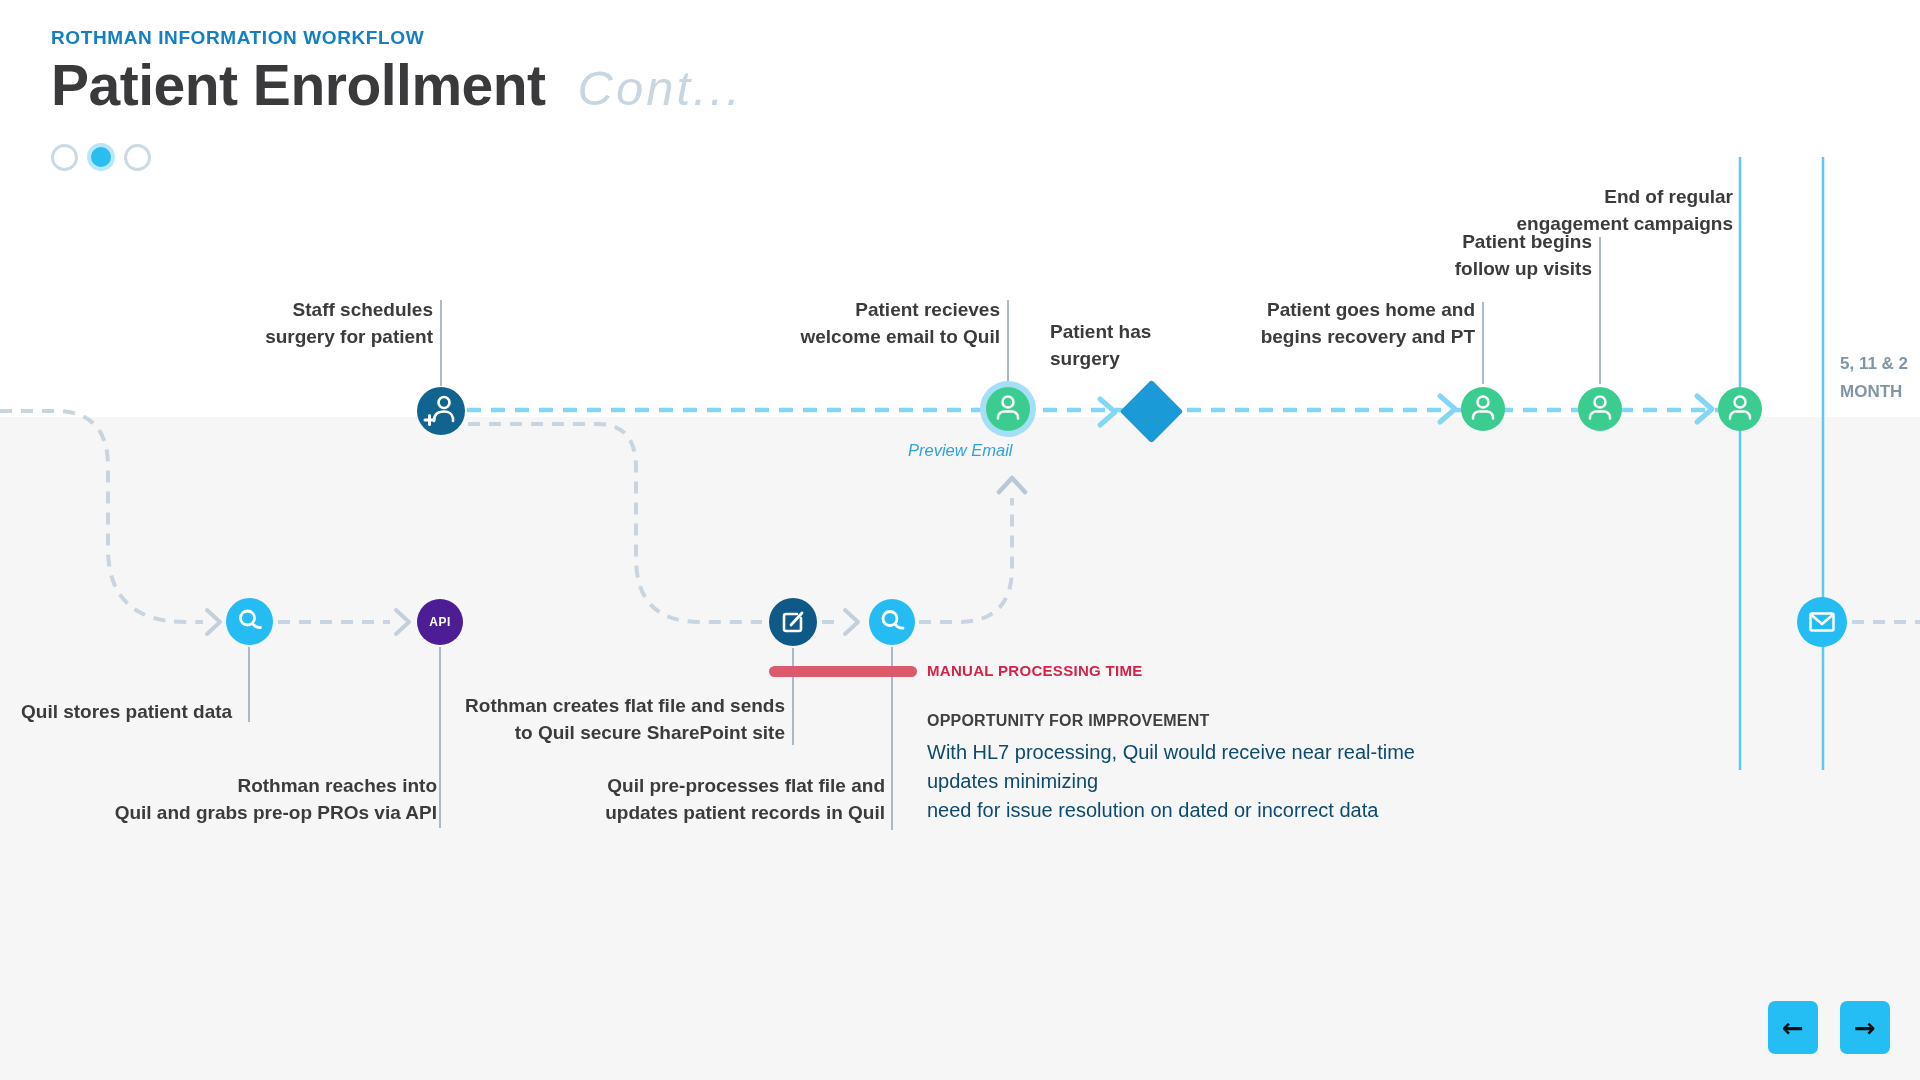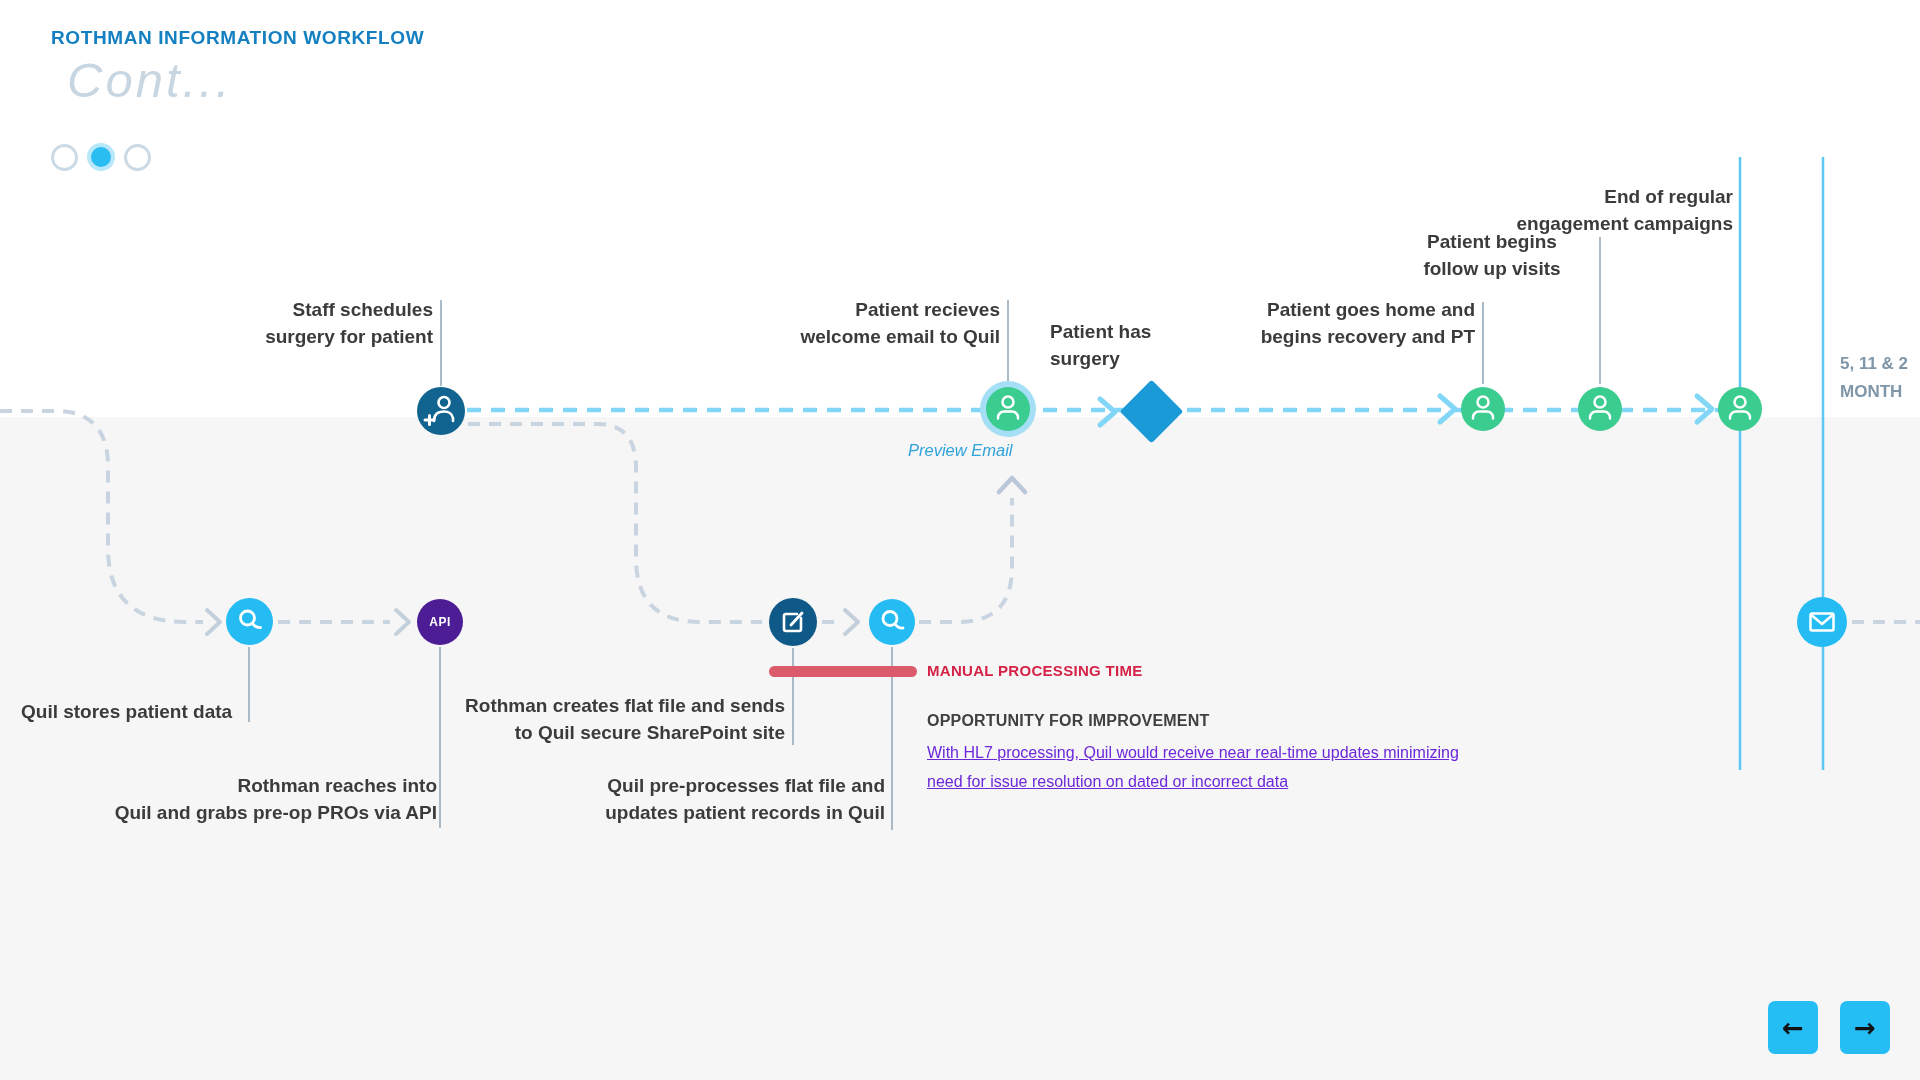--- a/index.html
+++ b/index.html
@@ -3,34 +3,34 @@
 <meta charset="utf-8">
 <style>
   html,body{margin:0;padding:0;}
   body{width:1920px;height:1080px;overflow:hidden;position:relative;background:#ffffff;
        font-family:"Liberation Sans", sans-serif;}
   .bg-lower{position:absolute;left:0;top:417px;width:1920px;height:663px;background:#F6F6F7;z-index:0;}
   .wires{position:absolute;left:0;top:0;z-index:1;}
   .abs{position:absolute;z-index:2;}
   .eyebrow{font-size:19px;font-weight:bold;letter-spacing:.6px;color:#1480C2;}
   .title{font-size:57px;font-weight:bold;color:#3A3A3C;letter-spacing:-.5px;white-space:nowrap;}
-  .title-suffix{font-size:49px;font-style:italic;font-weight:normal;color:#C8D6E2;letter-spacing:3px;margin-left:16px;}
+  .title-suffix{font-size:49px;font-style:italic;font-weight:normal;color:#C8D6E2;letter-spacing:3px;margin-left:32px;}
   .dots{display:flex;gap:9px;align-items:center;}
   .dot{width:21px;height:21px;border-radius:50%;border:3.5px solid #CBDAE5;background:#fff;box-sizing:content-box;}
   .dot.active{width:20px;height:20px;border:4px solid #B9E7FA;background:#29BDF2;}
   .lbl{font-size:19px;line-height:27px;font-weight:bold;color:#3B3B3D;white-space:pre-line;}
   .ra{text-align:right;} .ca{text-align:left;}
   .node{position:absolute;border-radius:50%;display:flex;align-items:center;justify-content:center;z-index:2;}
   .halo{position:absolute;border-radius:50%;background:#A5DFF6;z-index:2;}
   .diamond{position:absolute;width:45px;height:45px;background:#1B9AD8;transform:rotate(45deg);border-radius:3px;z-index:2;}
   .api-text{color:#fff;font-size:12px;font-weight:bold;letter-spacing:.5px;}
   .redbar{position:absolute;left:769px;top:666px;width:148px;height:11px;border-radius:6px;background:#DB5A6C;z-index:2;}
   .manual{font-size:15px;font-weight:bold;letter-spacing:.3px;color:#D52247;}
   .opp-title{font-size:16px;font-weight:bold;letter-spacing:.2px;color:#404040;}
-  .opp-body{font-size:16px;line-height:29px;color:#6d28d9;white-space:pre-line;text-decoration:underline;}
+  .opp-body{font-size:20px;line-height:29px;color:#0c4a6e;white-space:pre-line;}
   .preview{font-size:16.5px;font-style:italic;font-weight:500;color:#2EA3DC;}
   .months{font-size:17px;line-height:28px;font-weight:bold;color:#7E96A8;white-space:pre-line;}
   .navbtn{position:absolute;width:50px;height:53px;border-radius:7px;background:#24BDF4;border:none;
           display:flex;align-items:center;justify-content:center;font-size:26px;font-weight:bold;color:#121212;
           cursor:pointer;z-index:3;font-family:"DejaVu Sans", sans-serif;}
 </style>
 </head>
 <body>
 
 <div class="bg-lower"></div>
@@ -64,37 +64,38 @@
   <line x1="1483" y1="302" x2="1483" y2="384" stroke="#8FA5B6" stroke-width="1.5"></line>
   <line x1="1600" y1="237" x2="1600" y2="384" stroke="#8FA5B6" stroke-width="1.5"></line>
   <line x1="249" y1="647" x2="249" y2="722" stroke="#8FA5B6" stroke-width="1.5"></line>
   <line x1="440" y1="647" x2="440" y2="828" stroke="#8FA5B6" stroke-width="1.5"></line>
   <line x1="793" y1="648" x2="793" y2="745" stroke="#8FA5B6" stroke-width="1.5"></line>
   <line x1="892" y1="647" x2="892" y2="830" stroke="#8FA5B6" stroke-width="1.5"></line>
 </svg>
 
 <div class="abs eyebrow" style="left:51px;top:27px;">ROTHMAN INFORMATION WORKFLOW</div>
 <div class="abs" style="left:51px;top:52px;display:flex;align-items:baseline;">
+  <span class="title">Patient Enrollment</span>
   <span class="title-suffix">Cont...</span>
 </div>
 <div class="abs dots" style="left:51px;top:143px;">
   <span class="dot"></span>
   <span class="dot active"></span>
   <span class="dot"></span>
 </div>
 
 <div class="abs lbl ra" style="left:233px;top:296px;width:200px;">Staff schedules
 surgery for patient</div>
 <div class="abs lbl ra" style="left:770px;top:296px;width:230px;">Patient recieves
 welcome email to Quil</div>
 <div class="abs lbl ca" style="left:1050px;top:318px;width:200px;">Patient has
 surgery</div>
 <div class="abs lbl ra" style="left:1245px;top:296px;width:230px;">Patient goes home and
 begins recovery and PT</div>
-<div class="abs lbl ra" style="left:1392px;top:228px;width:200px;text-align:center;">Patient begins
+<div class="abs lbl ra" style="left:1392px;top:228px;width:200px;">Patient begins
 follow up visits</div>
 <div class="abs lbl ra" style="left:1483px;top:152px;width:250px;margin-top:31px;">End of regular
 engagement campaigns</div>
 <div class="abs months" style="left:1840px;top:350px;width:120px;"><span>5, 11 &amp; 2</span><br><span>MONTH</span></div>
 
 <div class="abs lbl" style="left:21px;top:698px;width:240px;">Quil stores patient data</div>
 <div class="abs lbl ra" style="left:107px;top:772px;width:330px;">Rothman reaches into
 Quil and grabs pre-op PROs via API</div>
 <div class="abs lbl ra" style="left:455px;top:692px;width:330px;">Rothman creates flat file and sends
 to Quil secure SharePoint site</div>

